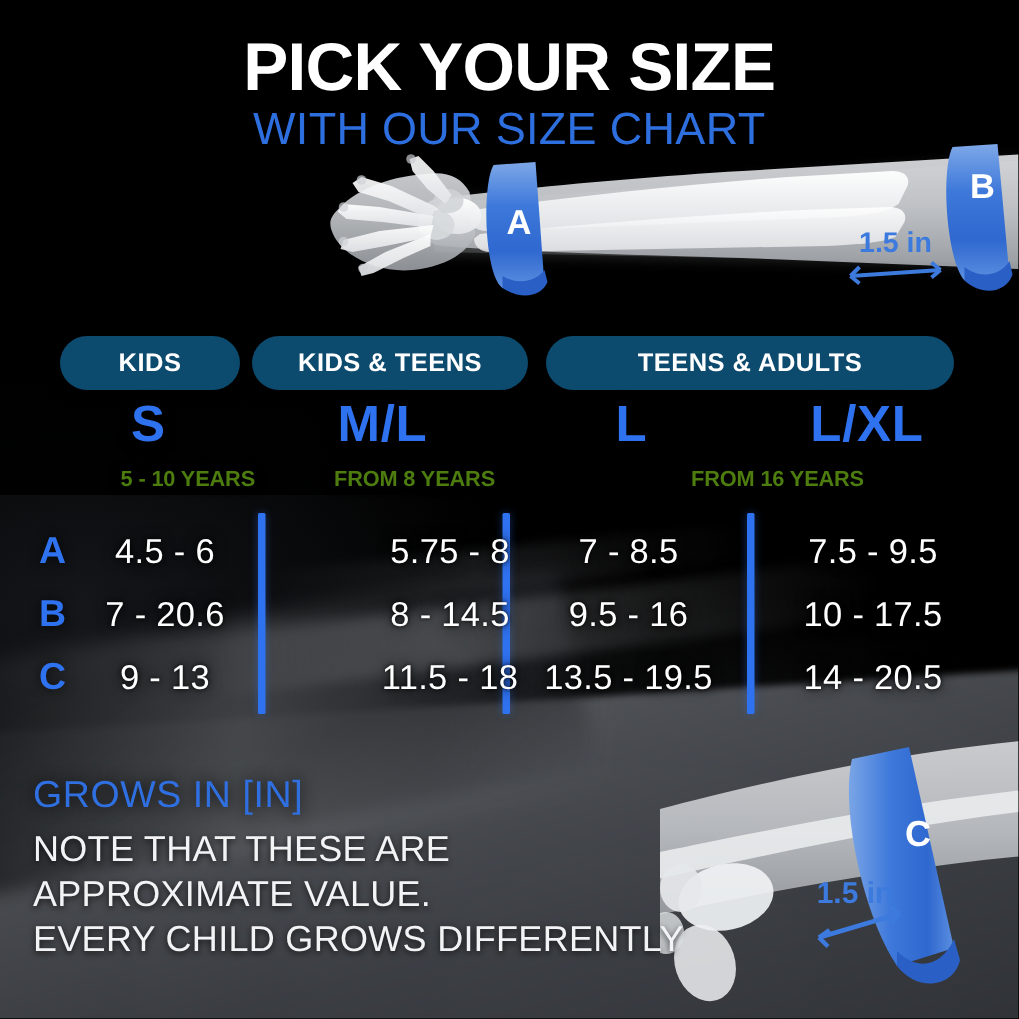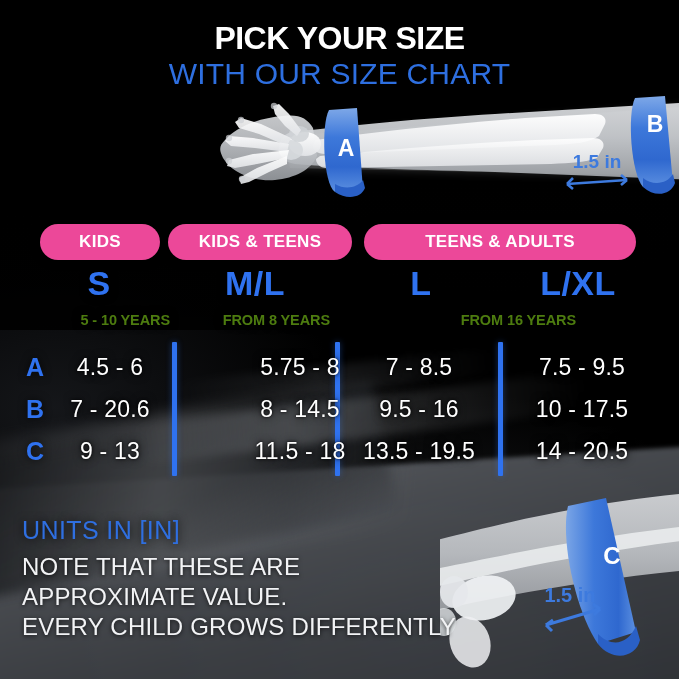--- a/index.html
+++ b/index.html
@@ -81,21 +81,21 @@
   }
 
   
   .title-block {
     position: absolute;
     left: 0; right: 0; top: 22px;
     text-align: center;
     z-index: 12;
   }
   .title-main {
-    font-size: 32px;
+    font-size: 45px;
     font-weight: 700;
     letter-spacing: -0.5px;
     color: #ffffff;
     line-height: 1.02;
     text-shadow: 0 0 18px rgba(0,0,0,0.9);
   }
   .title-sub {
     font-size: 30px;
     font-weight: 400;
     letter-spacing: 0.2px;
@@ -124,21 +124,21 @@
     position: absolute;
     left: 0; top: 224px;
     width: 679px; height: 36px;
     z-index: 14;
   }
   .badge {
     position: absolute;
     top: 0;
     height: 36px;
     border-radius: 18px;
-    background: #ec4899;
+    background: #0c4a6e;
     color: #ffffff;
     font-size: 17px;
     font-weight: 700;
     letter-spacing: 0.3px;
     display: flex;
     align-items: center;
     justify-content: center;
     box-shadow: 0 0 10px rgba(0,0,0,0.6);
   }
   .badge-kids       { left: 40px;  width: 120px; }
@@ -452,20 +452,20 @@
 
     <div class="trow trow-c">
       <div class="row-letter">C</div>
       <div class="cell cell-0">9 - 13</div>
       <div class="cell cell-1">11.5 - 18</div>
       <div class="cell cell-2">13.5 - 19.5</div>
       <div class="cell cell-3">14 - 20.5</div>
     </div>
   </div>
 
-  <div class="units">UNITS IN [IN]</div>
+  <div class="units">GROWS IN [IN]</div>
   <div class="notes">
     <div class="note-line">NOTE THAT THESE ARE</div>
     <div class="note-line">APPROXIMATE VALUE.</div>
     <div class="note-line">EVERY CHILD GROWS DIFFERENTLY</div>
   </div>
 
 </div>
 
 </body></html>

